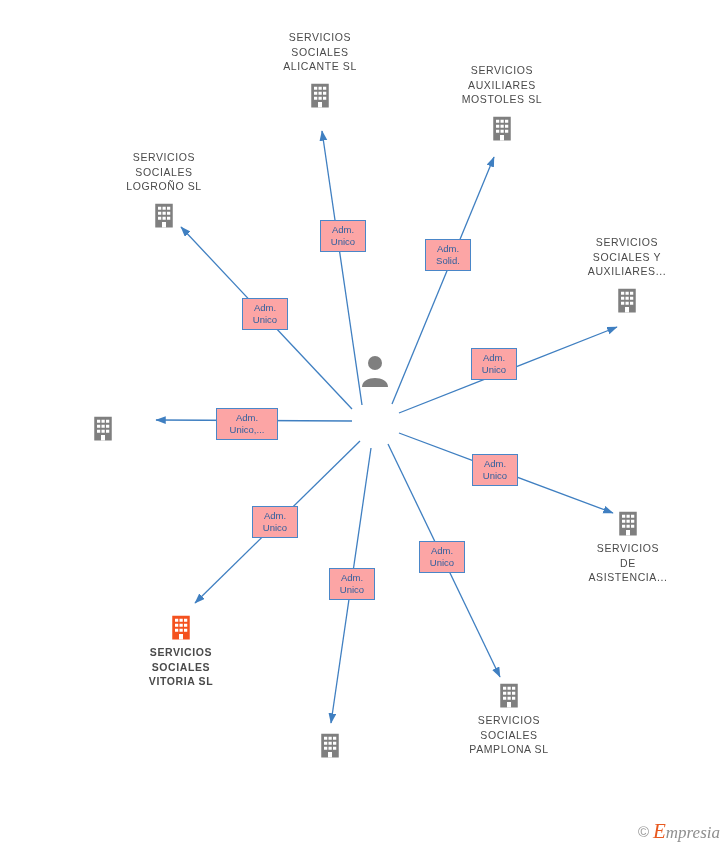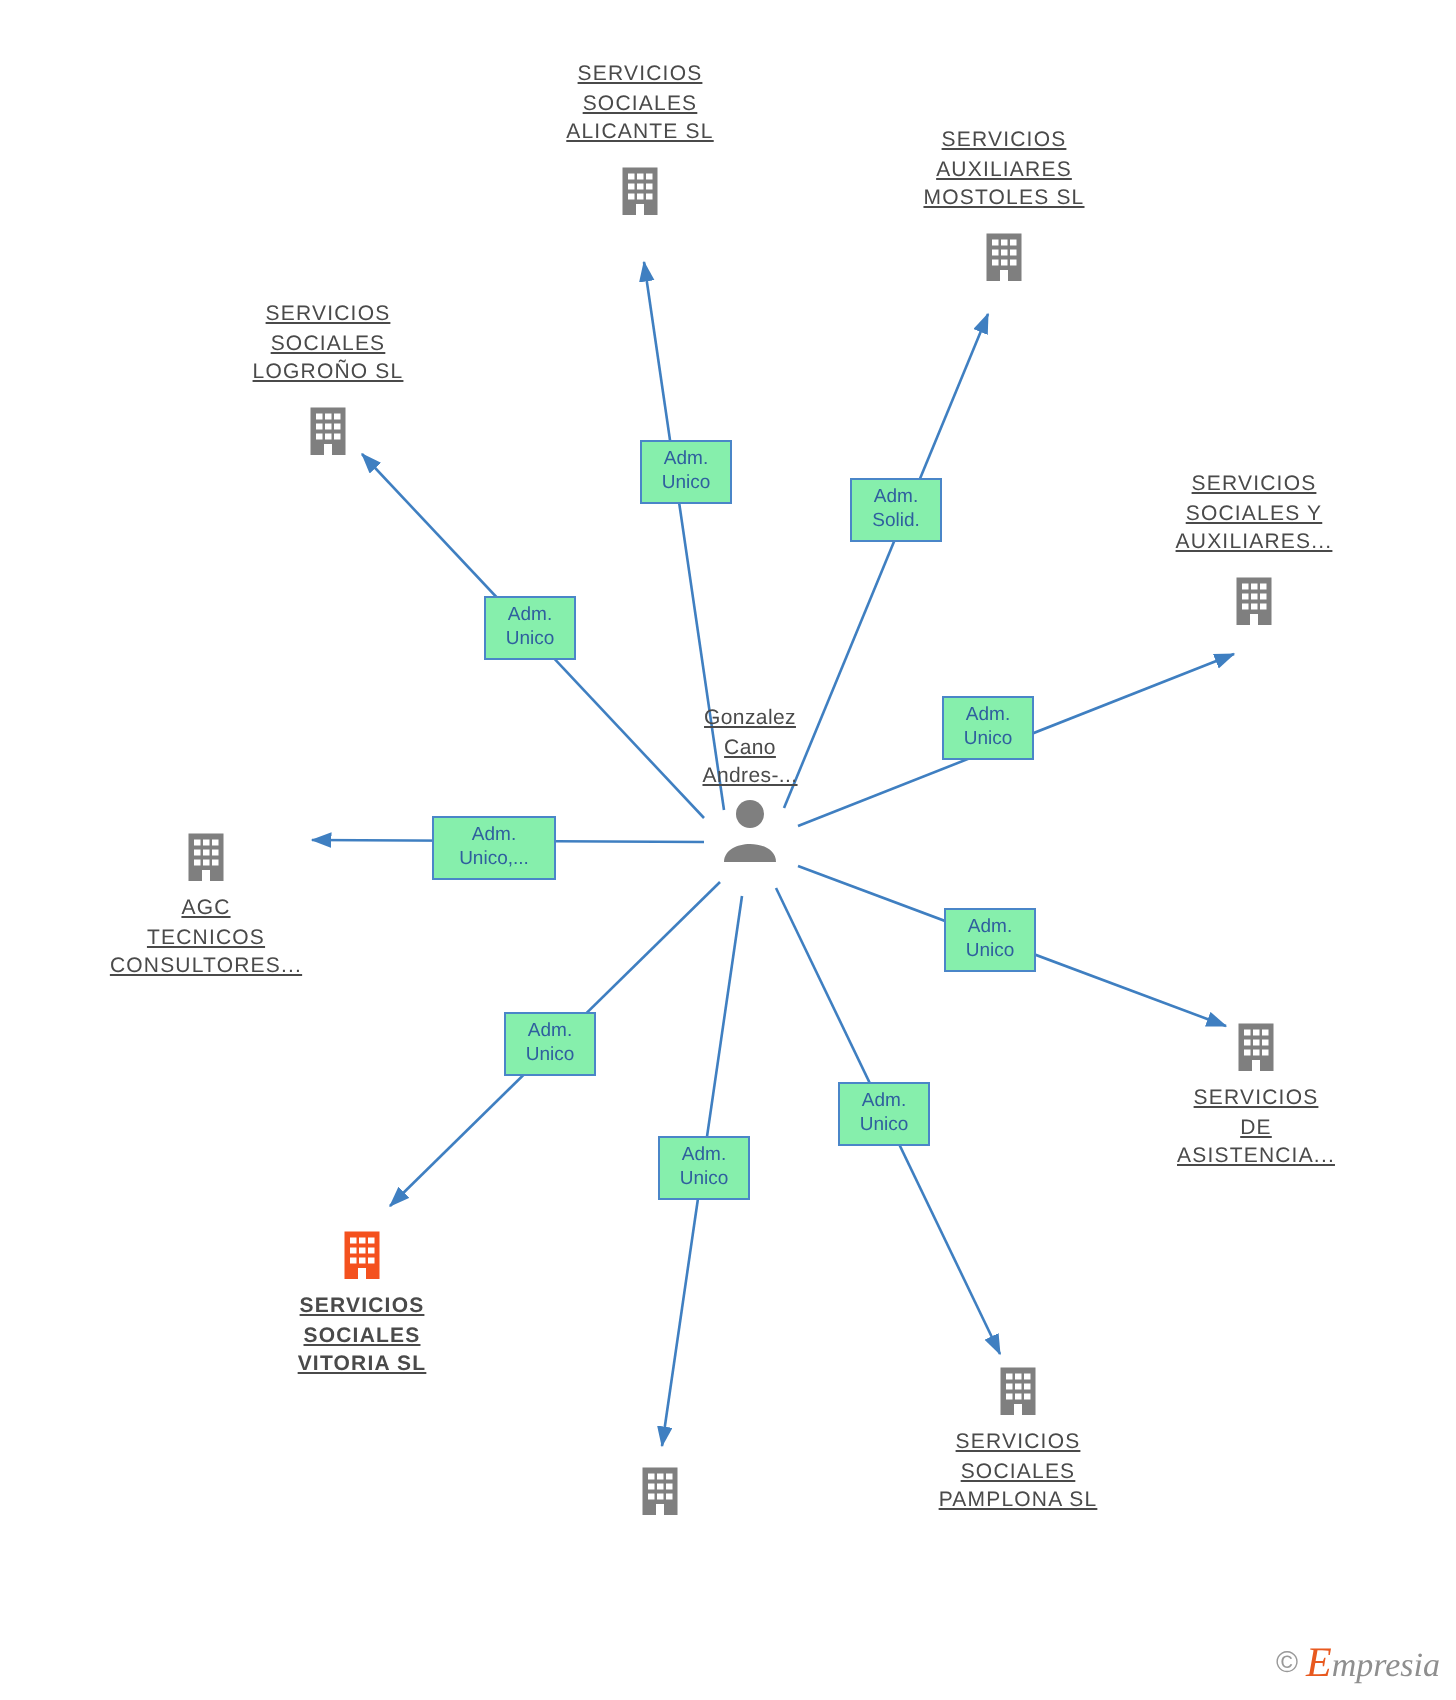--- a/index.html
+++ b/index.html
@@ -33,33 +33,32 @@
     line-height: 1;
     display: block;
   }
   .node .label {
     display: block;
     font-size: 10.5px;
     line-height: 14.5px;
     color: #4a4a4a;
     letter-spacing: 0.6px;
     white-space: pre-line;
-    text-decoration: underline;
   }
   .node.center .label {
     color: #4a4a4a;
     letter-spacing: 0.2px;
   }
   .node.highlight .label {
     color: #4a4a4a;
     font-weight: bold;
   }
   .edge-label {
     position: absolute;
-    background: #86efac;
+    background: #fca5a5;
     border: 1px solid #4a86c8;
     color: #2f5f9e;
     font-size: 9.5px;
     line-height: 12px;
     text-align: center;
     padding: 3px 4px;
     white-space: pre-line;
     box-sizing: border-box;
   }
   .footer {
@@ -103,23 +102,20 @@
       <path d="M399,413 L617,327"></path>
       <path d="M352,421 L156,420"></path>
       <path d="M399,433 L613,513"></path>
       <path d="M360,441 L195,603"></path>
       <path d="M371,448 L331,723"></path>
       <path d="M388,444 L500,677"></path>
     </g>
   </svg>
 
   <div class="node center" style="left:310px; top:352px; width:130px;">
-    <span class="label">Gonzalez
-Cano
-Andres-...</span>
     <span class="glyph">
       <svg width="30" height="34" viewBox="0 0 30 34" style="margin-top:2px;">
         <circle cx="15" cy="9" r="7" fill="#7f7f7f"></circle>
         <path d="M2,33 C2,21 28,21 28,33 Z" fill="#7f7f7f"></path>
       </svg>
     </span>
   </div>
 
   <div class="node" style="left:255px; top:30px;">
     <span class="label">SERVICIOS
@@ -224,23 +220,20 @@
           <rect x="7.2" y="9.4" width="2.6" height="2.4"></rect>
             <rect x="10.8" y="9.4" width="2.6" height="2.4"></rect>
             <rect x="14.4" y="9.4" width="2.6" height="2.4"></rect>
           <rect x="7.2" y="13.4" width="2.6" height="2.4"></rect>
             <rect x="10.8" y="13.4" width="2.6" height="2.4"></rect>
             <rect x="14.4" y="13.4" width="2.6" height="2.4"></rect>
           <rect x="10.4" y="17.6" width="3.2" height="4.4"></rect>
         </g>
       </svg>
     </span>
-    <span class="label">AGC
-TECNICOS
-CONSULTORES...</span>
   </div>
 
   <div class="node" style="left:563px; top:508px;">
     <span class="glyph">
       <svg width="30" height="30" viewBox="0 0 24 24">
         <rect x="5" y="3" width="14" height="19" fill="#7f7f7f"></rect>
         <g fill="#ffffff">
           <rect x="7.2" y="5.4" width="2.6" height="2.4"></rect>
             <rect x="10.8" y="5.4" width="2.6" height="2.4"></rect>
             <rect x="14.4" y="5.4" width="2.6" height="2.4"></rect>

